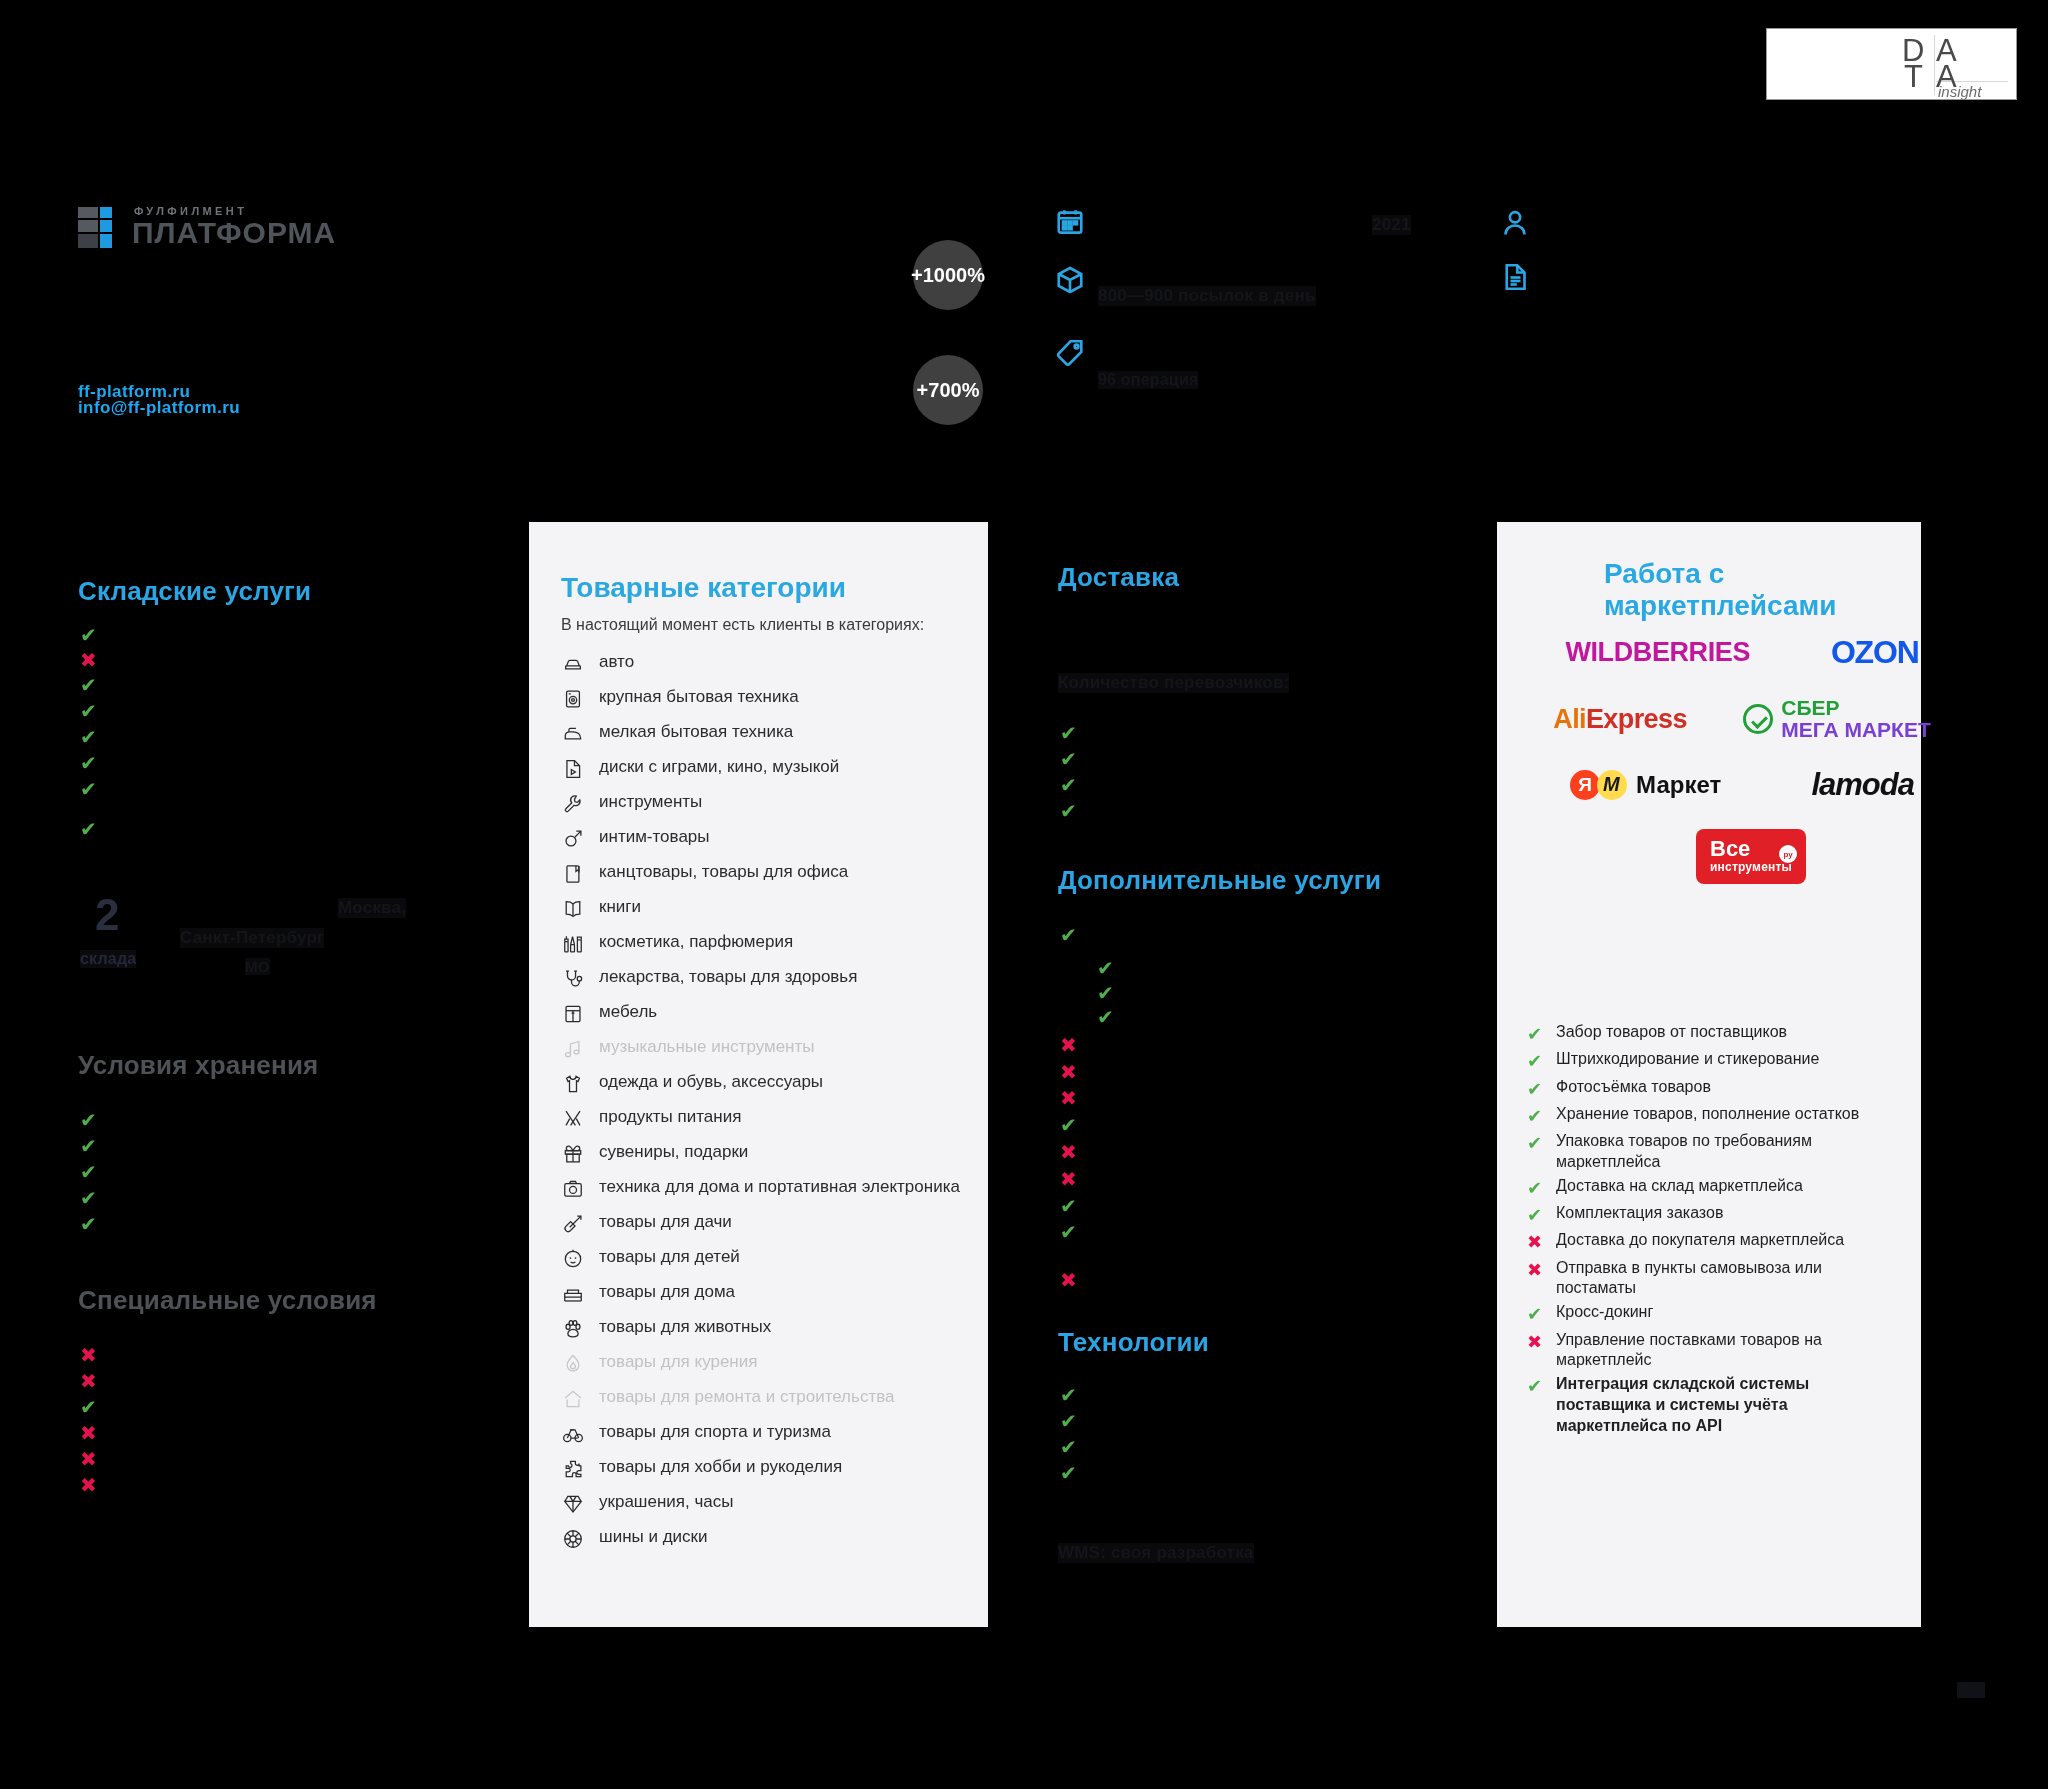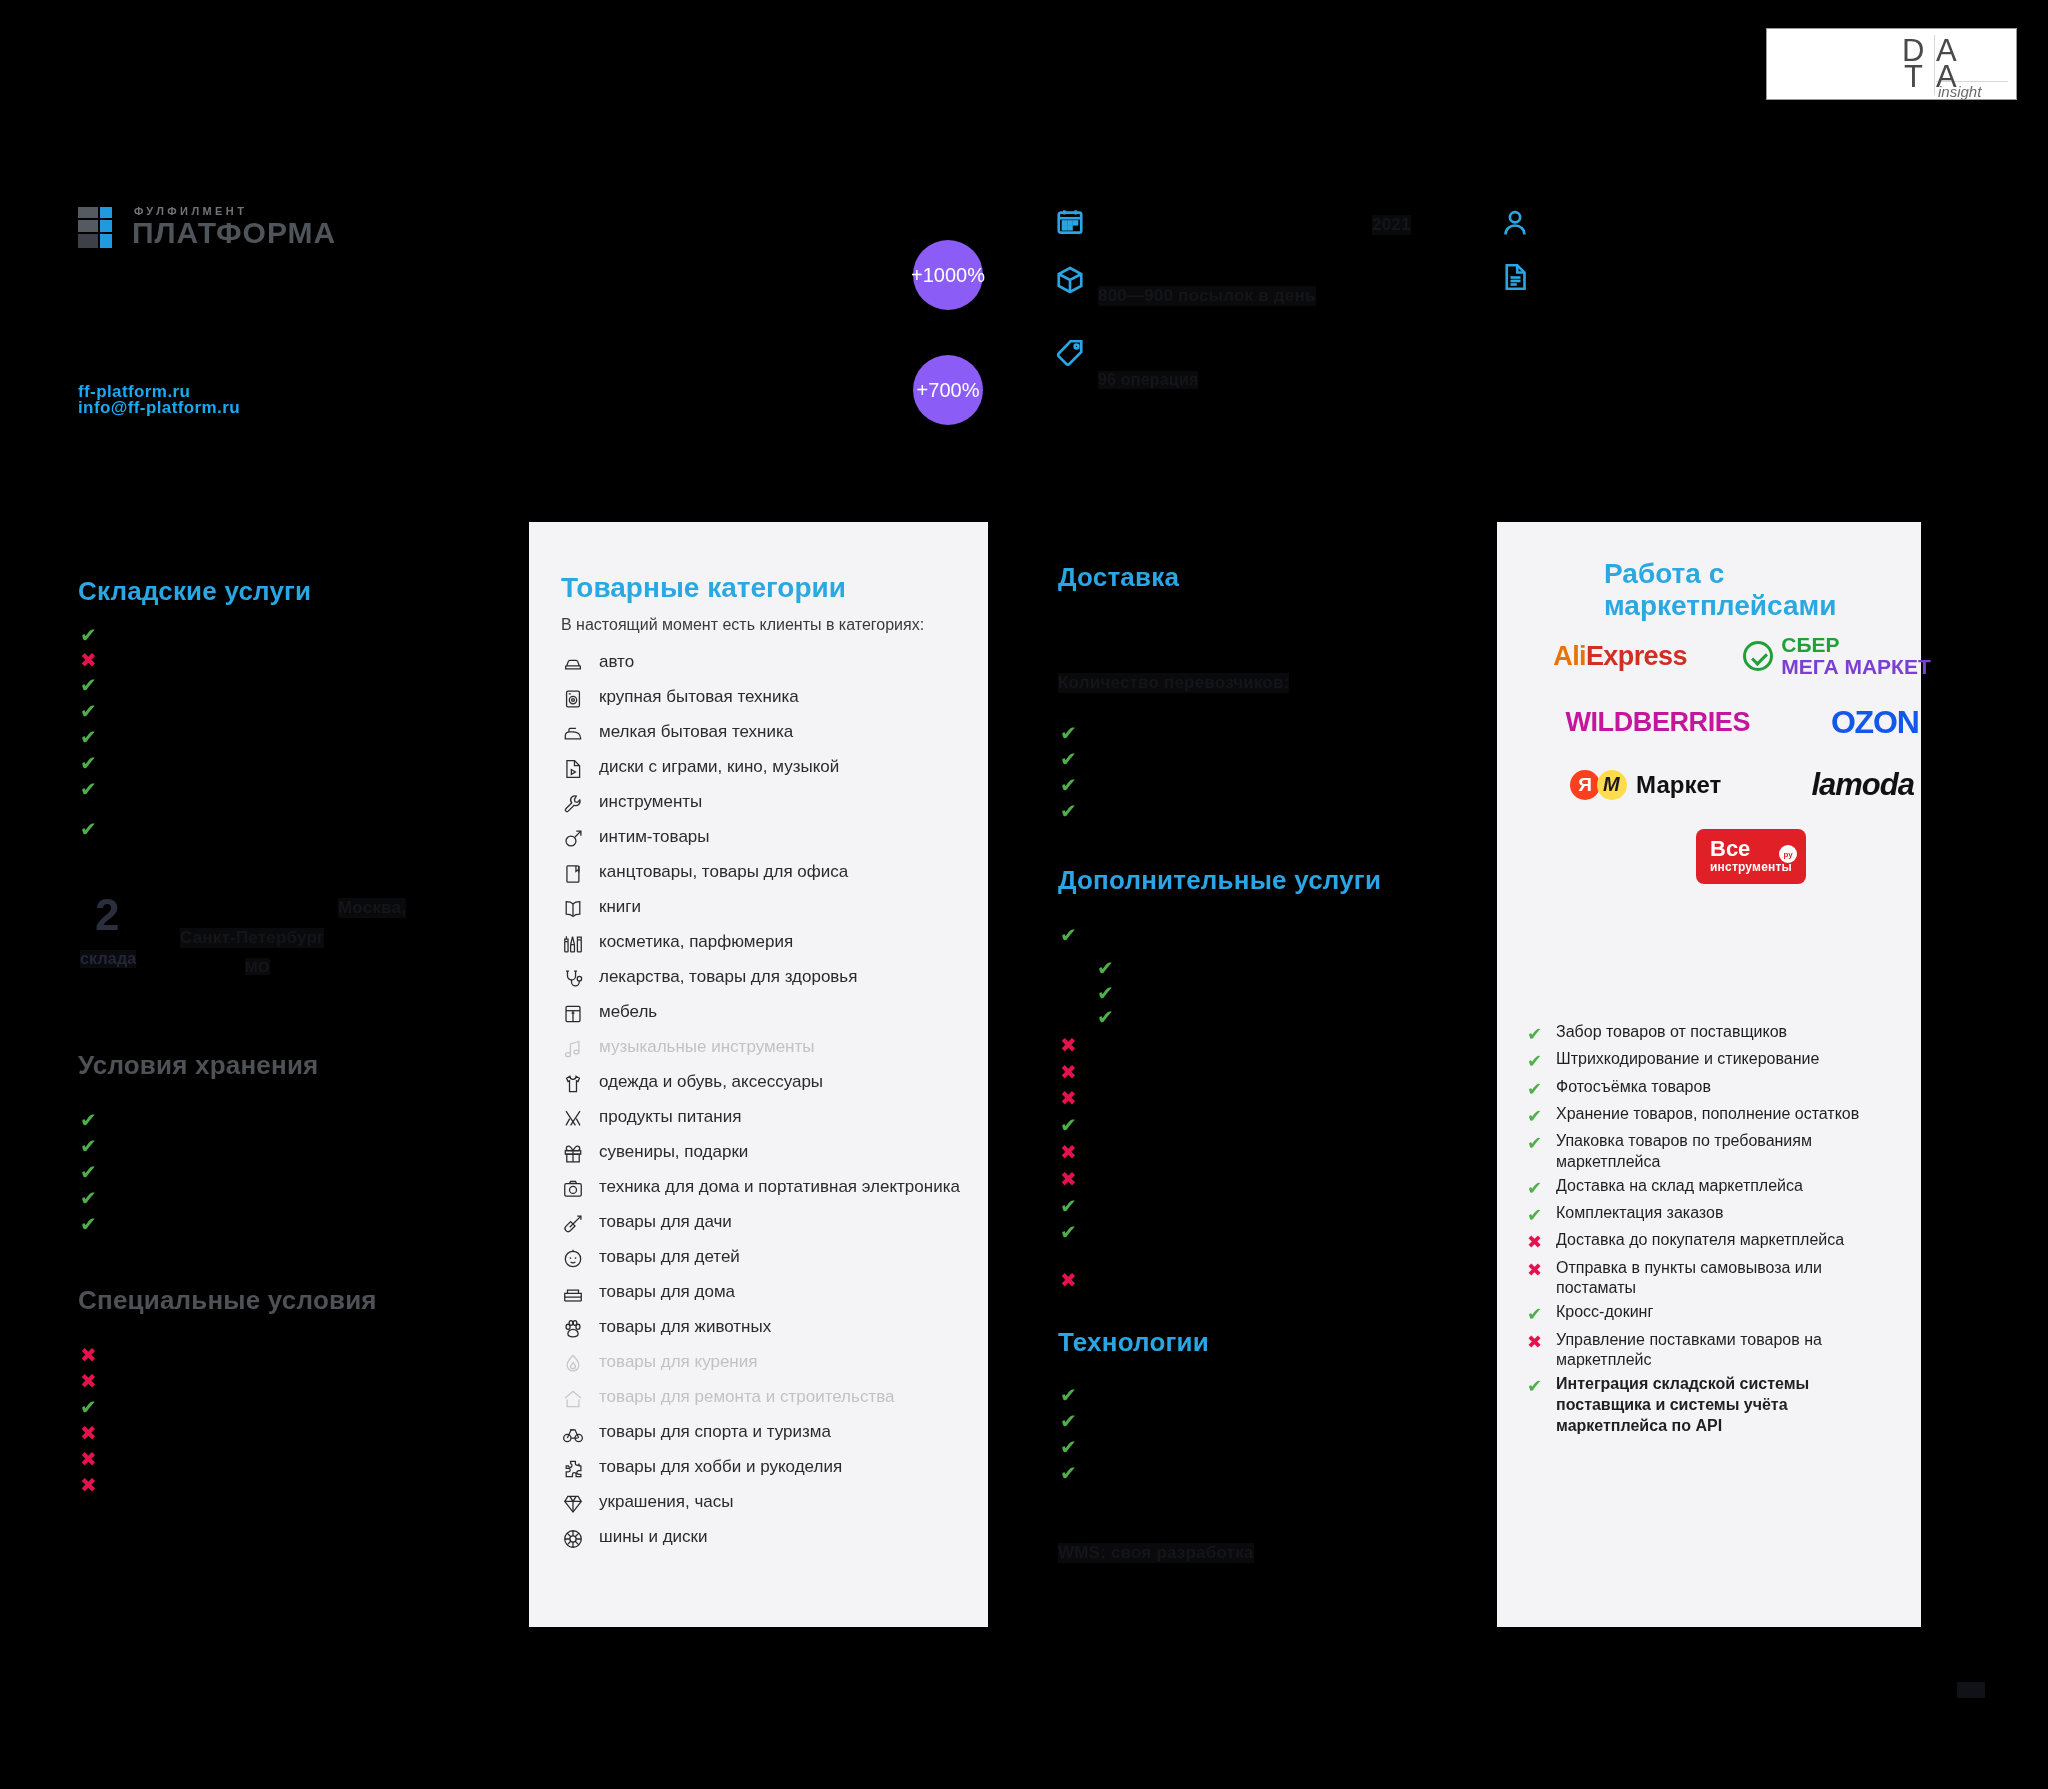--- a/index.html
+++ b/index.html
@@ -36,22 +36,22 @@
   .logo-sub{position:absolute;left:56px;top:0px;font-size:11px;letter-spacing:3.4px;color:#6f7479;font-weight:700;}
   .logo-main{position:absolute;left:54px;top:11px;font-size:30px;letter-spacing:1px;color:#4f545a;font-weight:800;}
 
   
   .link{color:#2aa3e0;font-weight:800;font-size:17px;letter-spacing:.4px;
         filter:blur(.4px) contrast(1.2);}
   #link-site{left:78px;top:345px;margin-top:37px;}
   #link-mail{left:78px;top:398px;}
 
   
-  .bubble{border-radius:50%;background:#8b5cf6;display:flex;align-items:center;justify-content:center;
-          color:#ffffff;font-weight:400;}
+  .bubble{border-radius:50%;background:#404040;display:flex;align-items:center;justify-content:center;
+          color:#ffffff;font-weight:700;}
   #bub1{left:913px;top:240px;width:70px;height:70px;font-size:20px;}
   #bub2{left:913px;top:355px;width:70px;height:70px;font-size:20px;}
 
   
   .tico{stroke:#2aa6e4;fill:none;stroke-width:2.1;}
   #ico-cal{left:1055px;top:207px;}
   #ico-box{left:1055px;top:265px;}
   #ico-tag{left:1055px;top:338px;}
   #ico-person{left:1500px;top:208px;}
   #ico-doc{left:1500px;top:262px;}
@@ -531,32 +531,32 @@
     <span class="tick ok" style="position: absolute; left: 0px; top: 52px;">✔</span>
     <span class="tick ok" style="position: absolute; left: 0px; top: 78px;">✔</span>
   </div>
 <span class="abs red" style="left:1058px;top:1543px;font-size:17px;">WMS: своя разработка</span>
 
 <div class="card" id="card-mp">
   <span class="card-title" style="left:107px;top:36px;">Работа с маркетплейсами</span>
 
   <div id="mp-logos">
     <div class="mp-row">
+      <span class="mp-wb">WILDBERRIES</span>
+      <span class="mp-ozon">OZON</span>
+    </div>
+    <div class="mp-row">
       <span class="mp-ali"><span class="a">Ali</span><span class="e">Express</span></span>
       <span class="mp-sber">
         <span class="sber-ring"></span>
         <span>
           <span class="sber-txt1" style="display:block">СБЕР</span>
           <span class="sber-txt2" style="display:block">МЕГА МАРКЕТ</span>
         </span>
       </span>
-    </div>
-    <div class="mp-row">
-      <span class="mp-wb">WILDBERRIES</span>
-      <span class="mp-ozon">OZON</span>
     </div>
     <div class="mp-row">
       <span class="mp-ya">
         <span class="ya-circ">Я</span>
         <span class="ya-circ2"></span>
         <span class="ya-txt">Маркет</span>
       </span>
       <span class="mp-lamoda">lamoda</span>
     </div>
     <div class="mp-row" style="justify-content:center;padding-left:18px;">

